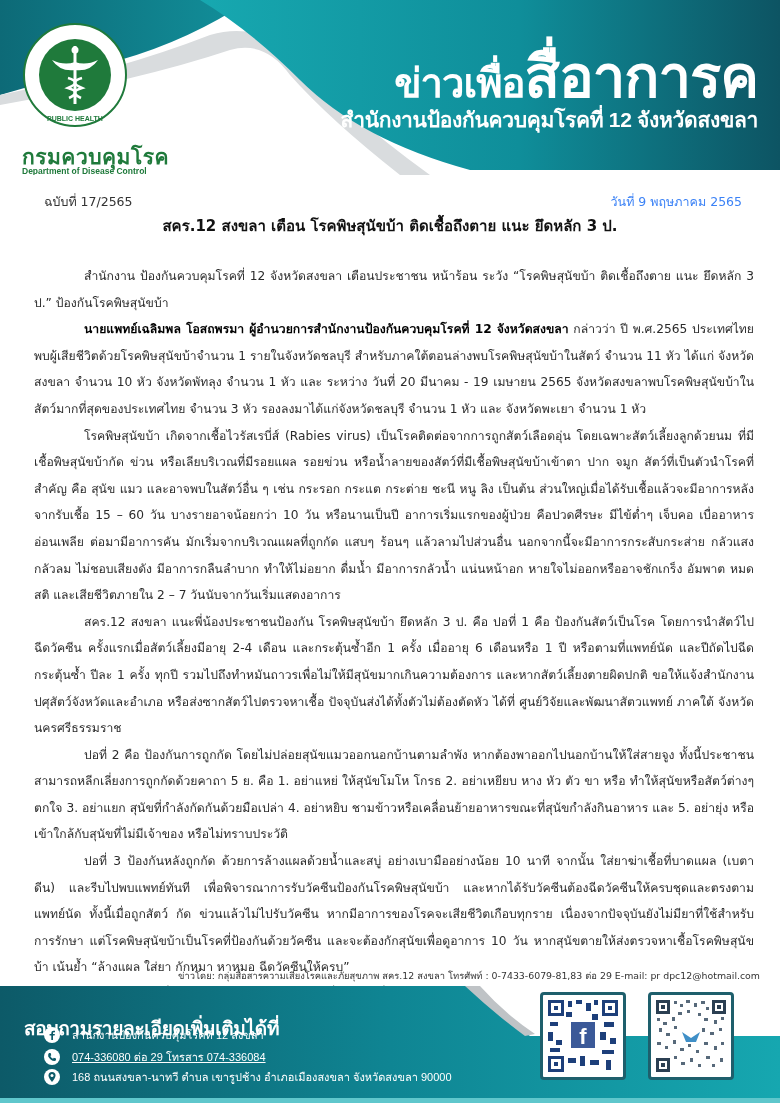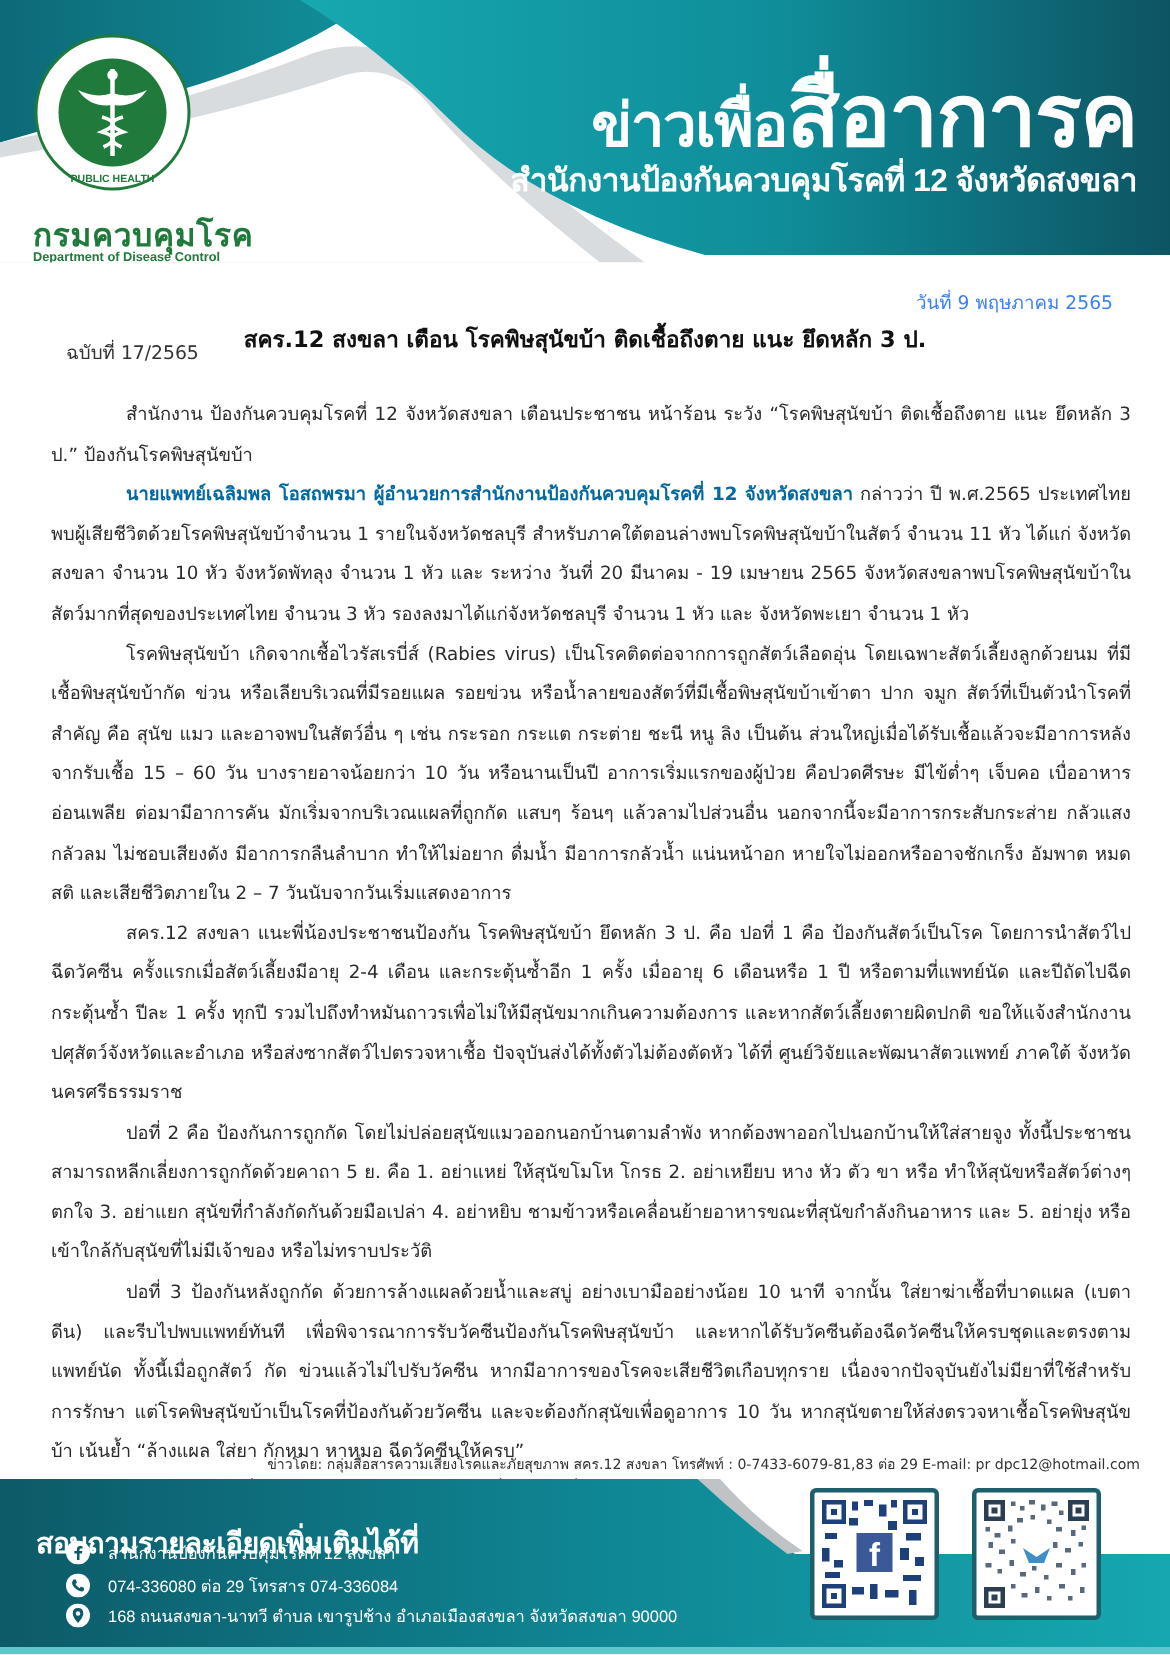--- a/index.html
+++ b/index.html
@@ -12,28 +12,28 @@
   .logo { position: absolute; left: 22px; top: 22px; width: 106px; height: 106px; }
   .logo-th { position: absolute; left: 22px; top: 140px; font-size: 21px; font-weight: bold; color: #1f7a3b; letter-spacing: 0.5px; font-family: "DejaVu Sans", sans-serif; }
   .logo-en { position: absolute; left: 22px; top: 166px; font-size: 8.5px; font-weight: bold; color: #1f7a3b; font-family: "Liberation Sans", sans-serif; }
   .banner-title { position: absolute; right: 22px; top: 30px; color: #fff; font-family: "Liberation Sans", sans-serif; font-weight: bold; white-space: nowrap; text-align: right; }
   .banner-title .small { font-size: 40px; letter-spacing: -1px; }
   .banner-title .big { font-size: 58px; letter-spacing: -1px; }
   .banner-sub { position: absolute; right: 22px; top: 103px; color: #fff; font-size: 21px; font-weight: bold; font-family: "Liberation Sans", sans-serif; white-space: nowrap; letter-spacing: -0.3px; }
   .banner-en { position: absolute; right: 22px; top: 134px; color: #fff; font-size: 12px; font-weight: bold; font-family: "Liberation Sans", sans-serif; white-space: nowrap; letter-spacing: -0.3px; }
 
   
-  .issue { position: absolute; left: 44px; top: 192px; font-size: 12.5px; color: #333; margin-top: 33px; }
+  .issue { position: absolute; left: 44px; top: 192px; font-size: 12.5px; color: #333; }
   .date { position: absolute; right: 38px; top: 192px; font-size: 12.5px; color: #3b82f6; }
   .doc-title { position: absolute; left: 0; width: 780px; top: 214px; text-align: center; font-size: 15px; font-weight: bold; color: #111; }
 
   
   .content { position: absolute; left: 34px; top: 263px; width: 720px; font-size: 12.2px; line-height: 26.6px; color: #2a2a2a; text-align: justify; }
   .content p { text-indent: 50px; }
-  .content b { color: #0369a1; }
+  .content b { color: #000000; }
 
   
   .credit { position: absolute; right: 20px; top: 968px; font-size: 9.4px; color: #333; white-space: nowrap; }
   .footer { position: absolute; left: 0; top: 986px; width: 780px; height: 117px; overflow: hidden; }
   .footer svg.bg { position: absolute; left: 0; top: 0; }
   .footer-title { position: absolute; left: 24px; top: 6px; color: #fff; font-size: 19px; font-weight: bold; font-family: "Liberation Sans", sans-serif; letter-spacing: -0.3px; margin-top: 21px; }
   .contact-row { position: absolute; left: 24px; display: flex; align-items: center; color: #fff; font-size: 11px; font-family: "Liberation Sans", sans-serif; white-space: nowrap; padding-left: 20px; }
   .contact-row .ic { width: 16px; height: 16px; margin-right: 12px; display: inline-block; }
   .qr { position: absolute; top: 6px; width: 86px; height: 88px; background: #fff; border: 3px solid #1e5f6c; border-radius: 4px; padding: 3px; }
 </style>
@@ -114,21 +114,21 @@
 
   <div class="footer-title">สอบถามรายละเอียดเพิ่มเติมได้ที่</div>
 
   <div class="contact-row" style="top:40px;">
     <svg class="ic" viewBox="0 0 16 16">
       <circle cx="8" cy="8" r="8" fill="#fff"></circle>
       <path d="M9 13 V8.6 H10.6 L10.9 7 H9 V6 Q9 5.3 9.8 5.3 H11 V3.8 Q10.3 3.7 9.6 3.7 Q7.3 3.7 7.3 5.9 V7 H5.6 V8.6 H7.3 V13 Z" fill="#0d5a68"></path>
     </svg>
     <span>สำนักงานป้องกันควบคุมโรคที่ 12 สงขลา</span>
   </div>
-  <div class="contact-row" style="top:62px;">
+  <div class="contact-row" style="top:62px;text-decoration:underline;">
     <svg class="ic" viewBox="0 0 16 16">
       <circle cx="8" cy="8" r="8" fill="#fff"></circle>
       <path d="M5 4 L6.6 4 L7.3 6.2 L6.3 7 Q7.2 8.9 9 9.8 L9.8 8.8 L12 9.5 L12 11 Q11.6 12 10.5 12 Q6.5 11.6 4.2 7.4 Q3.9 5 5 4 Z" fill="#0d5a68"></path>
     </svg>
     <span>074-336080 ต่อ 29 โทรสาร 074-336084</span>
   </div>
   <div class="contact-row" style="top:82px;">
     <svg class="ic" viewBox="0 0 16 16">
       <circle cx="8" cy="8" r="8" fill="#fff"></circle>
       <path d="M8 3 Q11.5 3 11.5 6.6 Q11.5 9 8 13 Q4.5 9 4.5 6.6 Q4.5 3 8 3 Z" fill="#0d5a68"></path>

